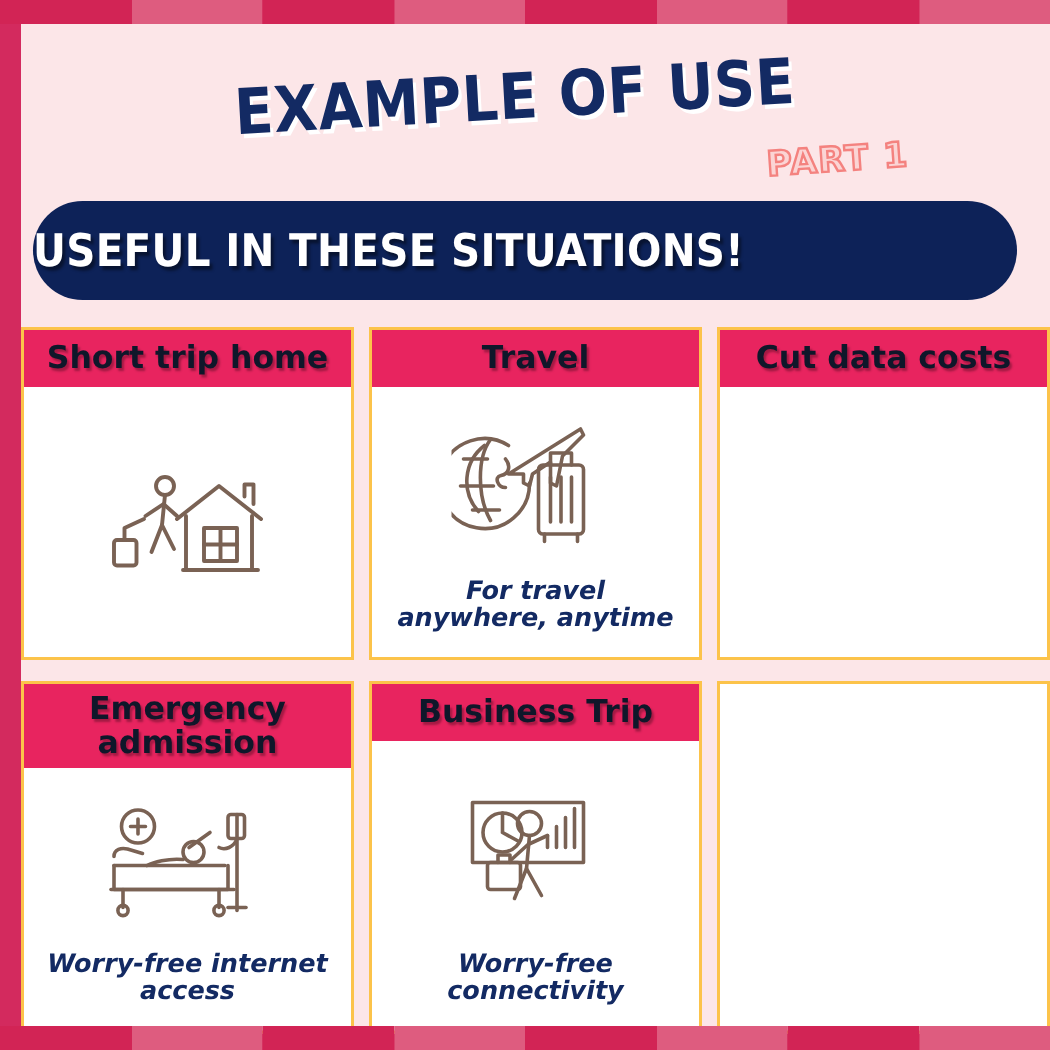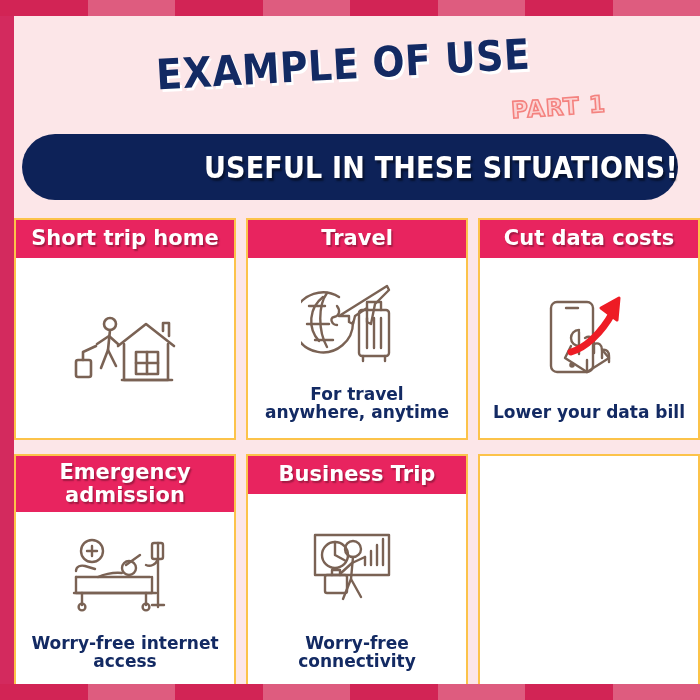--- a/index.html
+++ b/index.html
@@ -59,21 +59,21 @@
     -webkit-text-stroke:1.6px #f4827f;
     transform:rotate(-4deg);
     white-space:nowrap;
   }
 
   
   .banner{
     margin:0 22px 0 8px;
     height:66px;border-radius:34px;
     background:#0d2258;
-    display:flex;align-items:center;justify-content:flex-end;
+    display:flex;align-items:center;justify-content:flex-start;
   }
   .banner-text{
     font-family:"DejaVu Sans", sans-serif;
     font-weight:bold;font-size:30px;letter-spacing:0.2px;
     color:#ffffff;
     text-shadow:2px 3px 2px rgba(0,0,0,0.45);
     white-space:nowrap;
     font-stretch:condensed;
   }
 
@@ -88,34 +88,35 @@
   }
   .card{
     background:#ffffff;
     border:2px solid #fcc34a;
     box-sizing:border-box;
     display:flex;flex-direction:column;
     overflow:hidden;
   }
   .card-head{
     background:#e8245f;
-    color:#ffffff;
+    color:#0f172a;
     font-family:"DejaVu Sans", sans-serif;
     font-weight:bold;
     font-size:21px;
     line-height:1.08;
     text-align:center;
     padding:7px 4px 8px;
     text-shadow:1.5px 2px 1.5px rgba(0,0,0,0.3);
   }
   .card-head.two-line{font-size:21px;padding:5px 16px 6px;}
   .card-body{
     flex:1;display:flex;flex-direction:column;
     align-items:center;justify-content:center;
     padding:4px 6px 10px;
+    font-style:italic;
   }
   .icon-box{
     flex:1;display:flex;align-items:center;justify-content:center;
     width:100%;
   }
   .icon-box svg{display:block;}
   .card-cap{
     font-family:"DejaVu Sans", sans-serif;
     font-weight:bold;font-size:17px;line-height:1.1;
     color:#132a63;text-align:center;
@@ -197,42 +198,20 @@
               <path d="M66 38 V68 M73 38 V68 M80 38 V68"></path>
               <path d="M62 76 v5 M84 76 v5"></path>
             </svg>
           </div>
           <div class="card-cap">For travel<br>anywhere, anytime</div>
         </div>
       </div>
 
       <div class="card">
         <div class="card-head">Cut data costs</div>
-        <div class="card-body">
-          <div class="icon-box">
-            <svg width="112" height="92" viewBox="0 0 112 92" fill="none" stroke="#7a6254" stroke-width="2.4" stroke-linecap="round" stroke-linejoin="round">
-
-              <rect x="18" y="16" width="42" height="70" rx="6"></rect>
-              <path d="M33 22 h12"></path>
-              <circle cx="39" cy="79" r="1.6" fill="#7a6254"></circle>
-
-              <path d="M46 44 c-5 0 -8 4 -8 8 c0 5 4 8 8 8"></path>
-              <path d="M46 46 v22"></path>
-              <path d="M52 52 c5 -3 9 0 9 5 v10"></path>
-              <path d="M61 58 c5 -2 8 1 8 6 v8"></path>
-              <path d="M69 64 c5 -1 7 2 7 6 v6"></path>
-              <path d="M38 60 l-6 12 l22 14 l22 -14 l-5 -6"></path>
-              <path d="M54 86 V74"></path>
-
-              <path d="M38 66 C52 62 68 48 80 26" stroke="#ee1c25" stroke-width="7"></path>
-              <path d="M86 12 L84 34 L68 22 Z" fill="#ee1c25" stroke="#ee1c25" stroke-width="3"></path>
-            </svg>
-          </div>
-          <div class="card-cap">Lower your data bill</div>
-        </div>
       </div>
 
       <div class="card">
         <div class="card-head two-line">Emergency<br>admission</div>
         <div class="card-body">
           <div class="icon-box">
             <svg width="118" height="80" viewBox="0 0 118 80" fill="none" stroke="#7a6254" stroke-width="2.4" stroke-linecap="round" stroke-linejoin="round">
 
               <circle cx="26" cy="16" r="11"></circle>
               <path d="M26 11 v10 M21 16 h10"></path>

